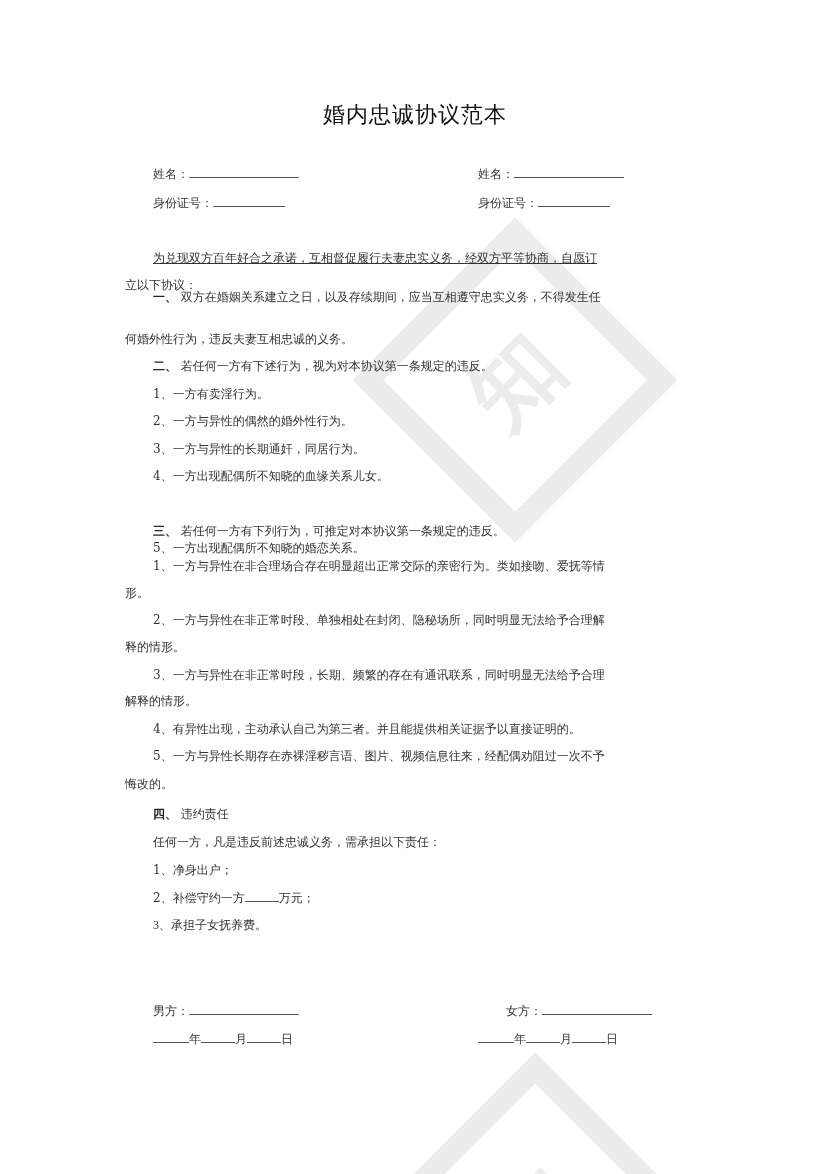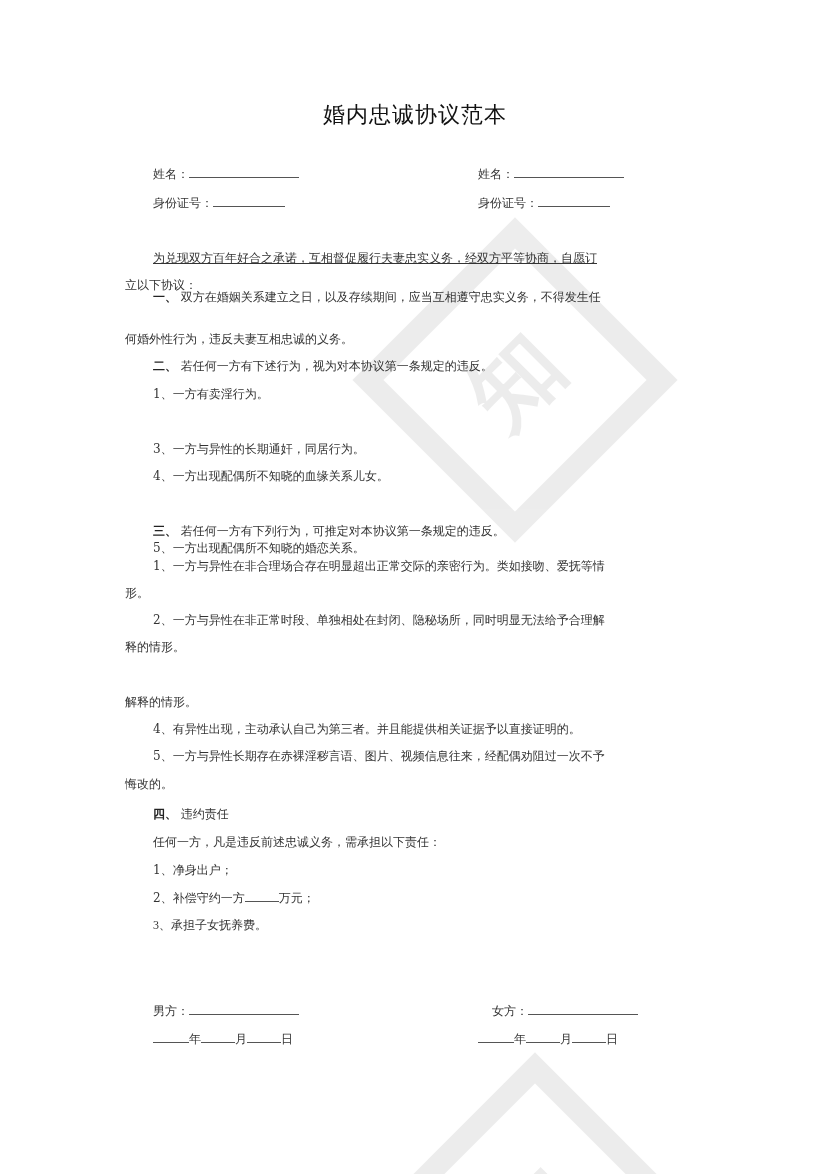--- a/index.html
+++ b/index.html
@@ -63,52 +63,54 @@
     <span class="bold">一、</span>
     <span>双方在婚姻关系建立之日，以及存续期间，应当互相遵守忠实义务，不得发生任</span>
   </div>
   <div class="line" style="left:125px; top:329px;">何婚外性行为，违反夫妻互相忠诚的义务。</div>
 
   <div class="line" style="left:153px; top:356px;">
     <span class="bold">二、</span>
     <span>若任何一方有下述行为，视为对本协议第一条规定的违反。</span>
   </div>
   <div class="line" style="left:153px; top:384px;">1、一方有卖淫行为。</div>
+  <div class="line" style="left:153px; top:411px;">2、一方与异性的偶然的婚外性行为。</div>
   <div class="line" style="left:153px; top:439px;">3、一方与异性的长期通奸，同居行为。</div>
   <div class="line" style="left:153px; top:466px;">4、一方出现配偶所不知晓的血缘关系儿女。</div>
   <div class="line" style="left:153px; top:494px;margin-top:44px;">5、一方出现配偶所不知晓的婚恋关系。</div>
 
   <div class="line" style="left:153px; top:521px;">
     <span class="bold">三、</span>
     <span>若任何一方有下列行为，可推定对本协议第一条规定的违反。</span>
   </div>
   <div class="line" style="left:153px; top:556px;">1、一方与异性在非合理场合存在明显超出正常交际的亲密行为。类如接吻、爱抚等情</div>
   <div class="line" style="left:125px; top:583px;">形。</div>
   <div class="line" style="left:153px; top:610px;">2、一方与异性在非正常时段、单独相处在封闭、隐秘场所，同时明显无法给予合理解</div>
   <div class="line" style="left:125px; top:637px;">释的情形。</div>
-  <div class="line" style="left:125px; top:692px;">解释的情形。</div>
+  <div class="line" style="left:153px; top:665px;">3、一方与异性在非正常时段，长期、频繁的存在有通讯联系，同时明显无法给予合理</div>
+  <div class="line" style="left:125px; top:692px;font-family:Liberation Mono, monospace;">解释的情形。</div>
   <div class="line" style="left:153px; top:719px;">4、有异性出现，主动承认自己为第三者。并且能提供相关证据予以直接证明的。</div>
   <div class="line" style="left:153px; top:746px;">5、一方与异性长期存在赤裸淫秽言语、图片、视频信息往来，经配偶劝阻过一次不予</div>
   <div class="line" style="left:125px; top:774px;">悔改的。</div>
 
   <div class="line" style="left:153px; top:804px;">
     <span class="bold">四、</span>
     <span>违约责任</span>
   </div>
   <div class="line" style="left:153px; top:832px;">任何一方，凡是违反前述忠诚义务，需承担以下责任：</div>
   <div class="line" style="left:153px; top:860px;">1、净身出户；</div>
   <div class="line" style="left:153px; top:887px;">
     <span>2、补偿守约一方</span><span class="blank" style="width:34px;"></span><span>万元；</span>
   </div>
   <div class="line" style="left:153px; top:915px;font-family:Liberation Serif, serif;">3、承担子女抚养费。</div>
 
   <div class="line" style="left:153px; top:1000px;">
     <span>男方：</span><span class="blank" style="width:110px;"></span>
   </div>
-  <div class="line" style="left:492px; top:1000px;">
+  <div class="line" style="left:506px; top:1000px;">
     <span>女方：</span><span class="blank" style="width:110px;"></span>
   </div>
   <div class="line" style="left:153px; top:1028px;">
     <span class="blank" style="width:36px;"></span><span>年</span><span class="blank" style="width:34px;"></span><span>月</span><span class="blank" style="width:34px;"></span><span>日</span>
   </div>
   <div class="line" style="left:478px; top:1028px;">
     <span class="blank" style="width:36px;"></span><span>年</span><span class="blank" style="width:34px;"></span><span>月</span><span class="blank" style="width:34px;"></span><span>日</span>
   </div>
 </div>
 

